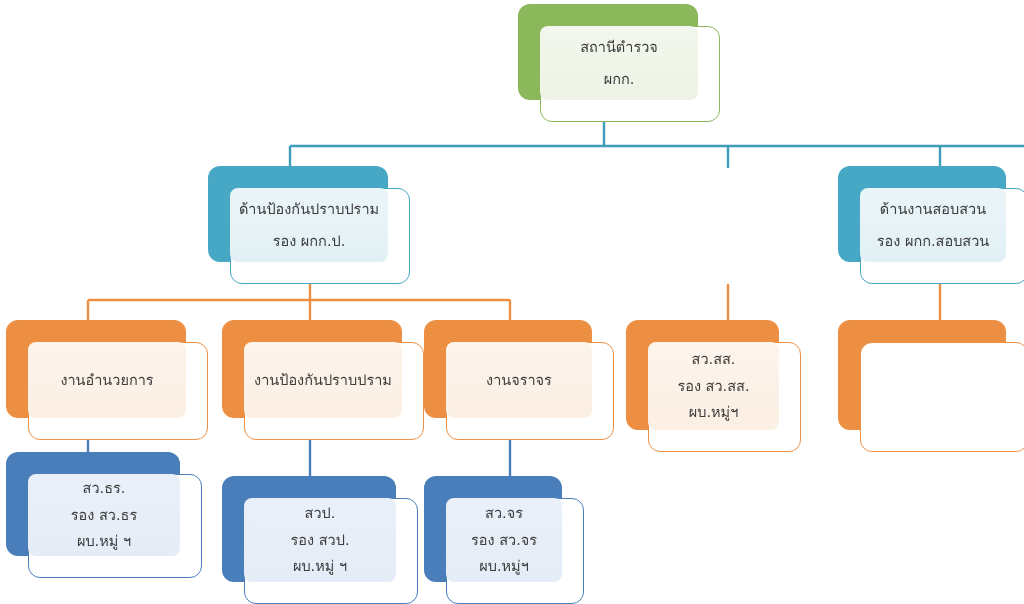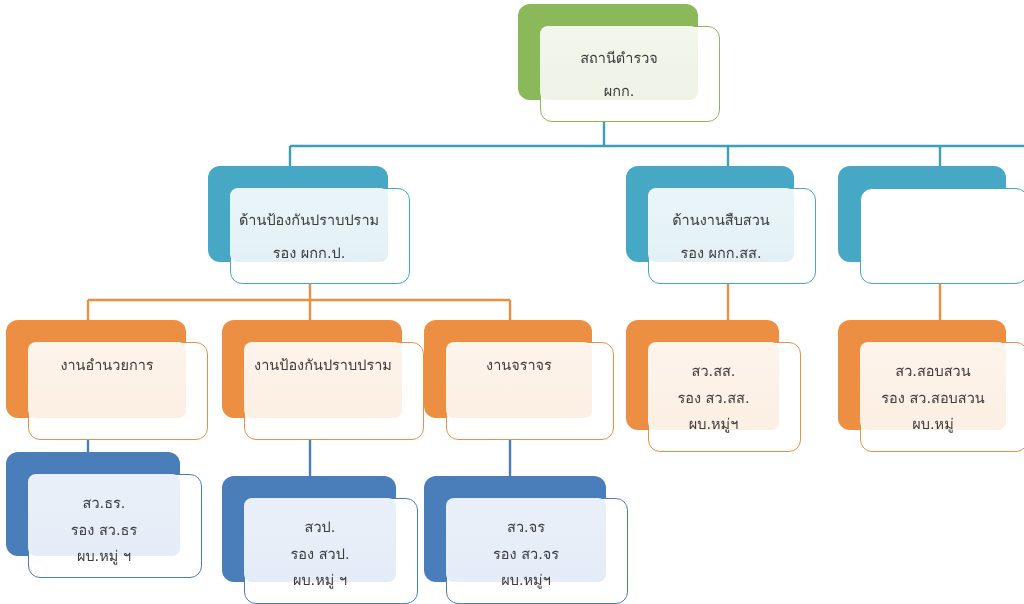--- a/index.html
+++ b/index.html
@@ -56,23 +56,23 @@
   .node .panel {
     position: absolute;
     left: 22px;
     top: 22px;
     right: 22px;
     bottom: 22px;
     border-radius: 8px;
     display: flex;
     flex-direction: column;
     align-items: center;
-    justify-content: space-between;
+    justify-content: center;
     text-align: center;
-    padding: 16px 6px;
+    padding: 8px 6px;
     box-sizing: border-box;
   }
   .node .line {
     display: block;
     width: 100%;
     color: #3d3d3d;
     font-size: 14.5px;
     line-height: 1.0;
     white-space: nowrap;
   }
@@ -137,32 +137,28 @@
 
   <div class="node theme-teal gap2" style="left:208px; top:166px; width:202px; height:118px;border-radius:26px;">
     <div class="plate"></div>
     <div class="frame"></div>
     <div class="panel">
       <span class="line">ด้านป้องกันปราบปราม</span>
       <span class="line">รอง ผกก.ป.</span>
     </div>
   </div>
 
-  <div class="node theme-teal gap2" style="left:626px; top:166px; width:190px; height:118px;">
-    <div class="plate"></div>
-    <div class="frame"></div>
-    <div class="panel">
-      <span class="line">ด้านงานสืบสวน</span>
-      <span class="line">รอง ผกก.สส.</span>
-    </div>
-  </div>
 
   <div class="node theme-teal gap2" style="left:838px; top:166px; width:190px; height:118px;">
     <div class="plate"></div>
     <div class="frame"></div>
+    <div class="panel">
+      <span class="line">ด้านงานสอบสวน</span>
+      <span class="line">รอง ผกก.สอบสวน</span>
+    </div>
   </div>
 
   <div class="node theme-orange gap1" style="left:6px; top:320px; width:202px; height:120px;">
     <div class="plate"></div>
     <div class="frame"></div>
     <div class="panel">
       <span class="line">งานอำนวยการ</span>
     </div>
   </div>
 
@@ -188,25 +184,20 @@
     <div class="panel">
       <span class="line">สว.สส.</span>
       <span class="line">รอง สว.สส.</span>
       <span class="line">ผบ.หมู่ฯ</span>
     </div>
   </div>
 
   <div class="node theme-orange gap3" style="left:838px; top:320px; width:190px; height:132px;">
     <div class="plate"></div>
     <div class="frame"></div>
-    <div class="panel">
-      <span class="line">สว.สอบสวน</span>
-      <span class="line">รอง สว.สอบสวน</span>
-      <span class="line">ผบ.หมู่</span>
-    </div>
   </div>
 
   <div class="node theme-blue gap3" style="left:6px; top:452px; width:196px; height:126px;">
     <div class="plate"></div>
     <div class="frame"></div>
     <div class="panel">
       <span class="line">สว.ธร.</span>
       <span class="line">รอง สว.ธร</span>
       <span class="line">ผบ.หมู่ ฯ</span>
     </div>
@@ -215,21 +206,21 @@
   <div class="node theme-blue gap3" style="left:222px; top:476px; width:196px; height:128px;border-radius:21px;">
     <div class="plate"></div>
     <div class="frame"></div>
     <div class="panel">
       <span class="line">สวป.</span>
       <span class="line">รอง สวป.</span>
       <span class="line">ผบ.หมู่ ฯ</span>
     </div>
   </div>
 
-  <div class="node theme-blue gap3" style="left:424px; top:476px; width:204px; height:128px;">
+  <div class="node theme-blue gap3" style="left:424px; top:476px; width:160px; height:128px;">
     <div class="plate"></div>
     <div class="frame"></div>
     <div class="panel">
       <span class="line">สว.จร</span>
       <span class="line">รอง สว.จร</span>
       <span class="line">ผบ.หมู่ฯ</span>
     </div>
   </div>
 
 </div>

